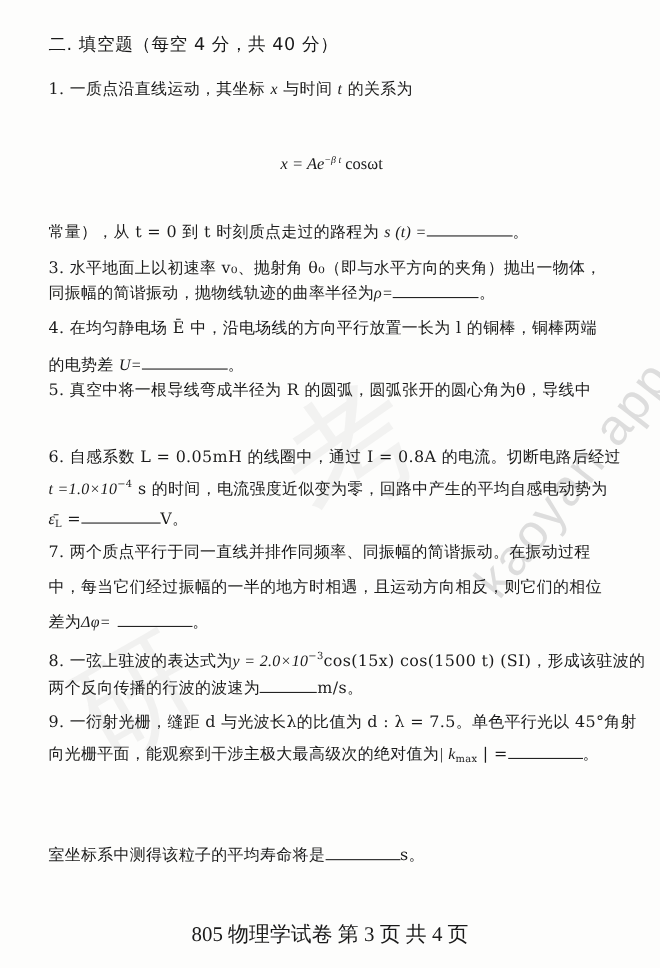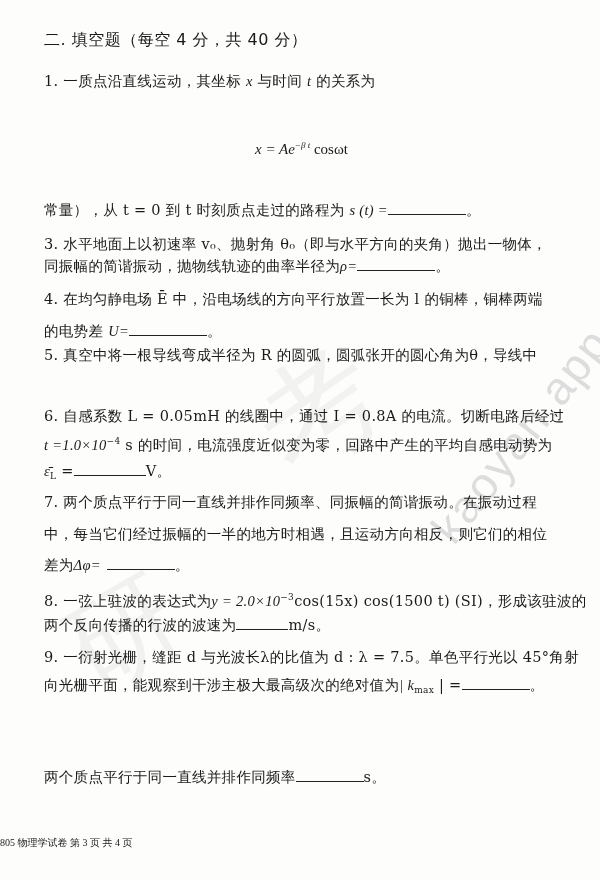--- a/index.html
+++ b/index.html
@@ -6,21 +6,21 @@
   body {
     width: 600px; height: 880px; background: #fdfdfc; position: relative; overflow: hidden;
     font-family: "DejaVu Serif", "Liberation Serif", serif; color: #1a1a1a;
   }
   .page { position: absolute; left: 0; top: 0; width: 600px; height: 880px; }
   .line { position: absolute; left: 44px; font-size: 14.5px; white-space: nowrap; line-height: 20px; letter-spacing: 0.3px; }
   .title { position: absolute; left: 44px; top: 30px; font-size: 16px; font-family: "DejaVu Sans", "Liberation Sans", sans-serif; letter-spacing: 0.5px; }
   .eq { position: absolute; left: 255px; top: 92px; font-size: 15px; font-family: "Liberation Serif", serif; margin-top: 48px; }
   i { font-family: "Liberation Serif", serif; }
   .blank { display: inline-block; border-bottom: 1px solid #222; height: 14px; vertical-align: baseline; }
-  .footer { position: absolute; left: 0; width: 600px; top: 836px; text-align: left; font-size: 10px; font-family: "Liberation Serif", serif; }
+  .footer { position: absolute; left: 0; width: 600px; top: 836px; text-align: center; font-size: 19px; font-family: "Liberation Serif", serif; }
   .wm { position: absolute; color: rgba(160,160,160,0.22); font-family: "Liberation Sans", sans-serif; pointer-events: none; }
   .wm1 { left: 420px; top: 520px; font-size: 46px; transform: rotate(-52deg); transform-origin: left top; color: rgba(150,150,150,0.3); letter-spacing: 2px; }
   .wm2 { left: 70px; top: 560px; font-size: 110px; transform: rotate(-30deg); color: rgba(200,200,200,0.22); font-family: "DejaVu Serif", serif; }
   .wm3 { left: 260px; top: 330px; font-size: 120px; transform: rotate(-35deg); color: rgba(200,200,200,0.2); font-family: "DejaVu Serif", serif; }
   sup { font-size: 9px; vertical-align: 6px; }
   sub { font-size: 9px; vertical-align: -3px; }
 </style>
 </head>
 <body>
 
@@ -101,17 +101,17 @@
 
   <div class="line" style="top:647px">
     <span>9.</span>
     <span>一衍射光栅，缝距 d 与光波长λ的比值为 d : λ = 7.5。单色平行光以 45°角射</span>
   </div>
   <div class="line" style="top:675px">
     <span>向光栅平面，能观察到干涉主极大最高级次的绝对值为</span><i>| k</i><sub>max</sub><span> | =</span><span class="blank" style="width:68px"></span><span>。</span>
   </div>
 
   <div class="line" style="top:767px">
-    <span>两个质点平行于同一直线并排作同频率</span><span class="blank" style="width:68px"></span><span>s。</span>
+    <span>室坐标系中测得该粒子的平均寿命将是</span><span class="blank" style="width:68px"></span><span>s。</span>
   </div>
 
   <div class="footer">805 物理学试卷 第 3 页 共 4 页</div>
 </div>
 
 </body></html>

